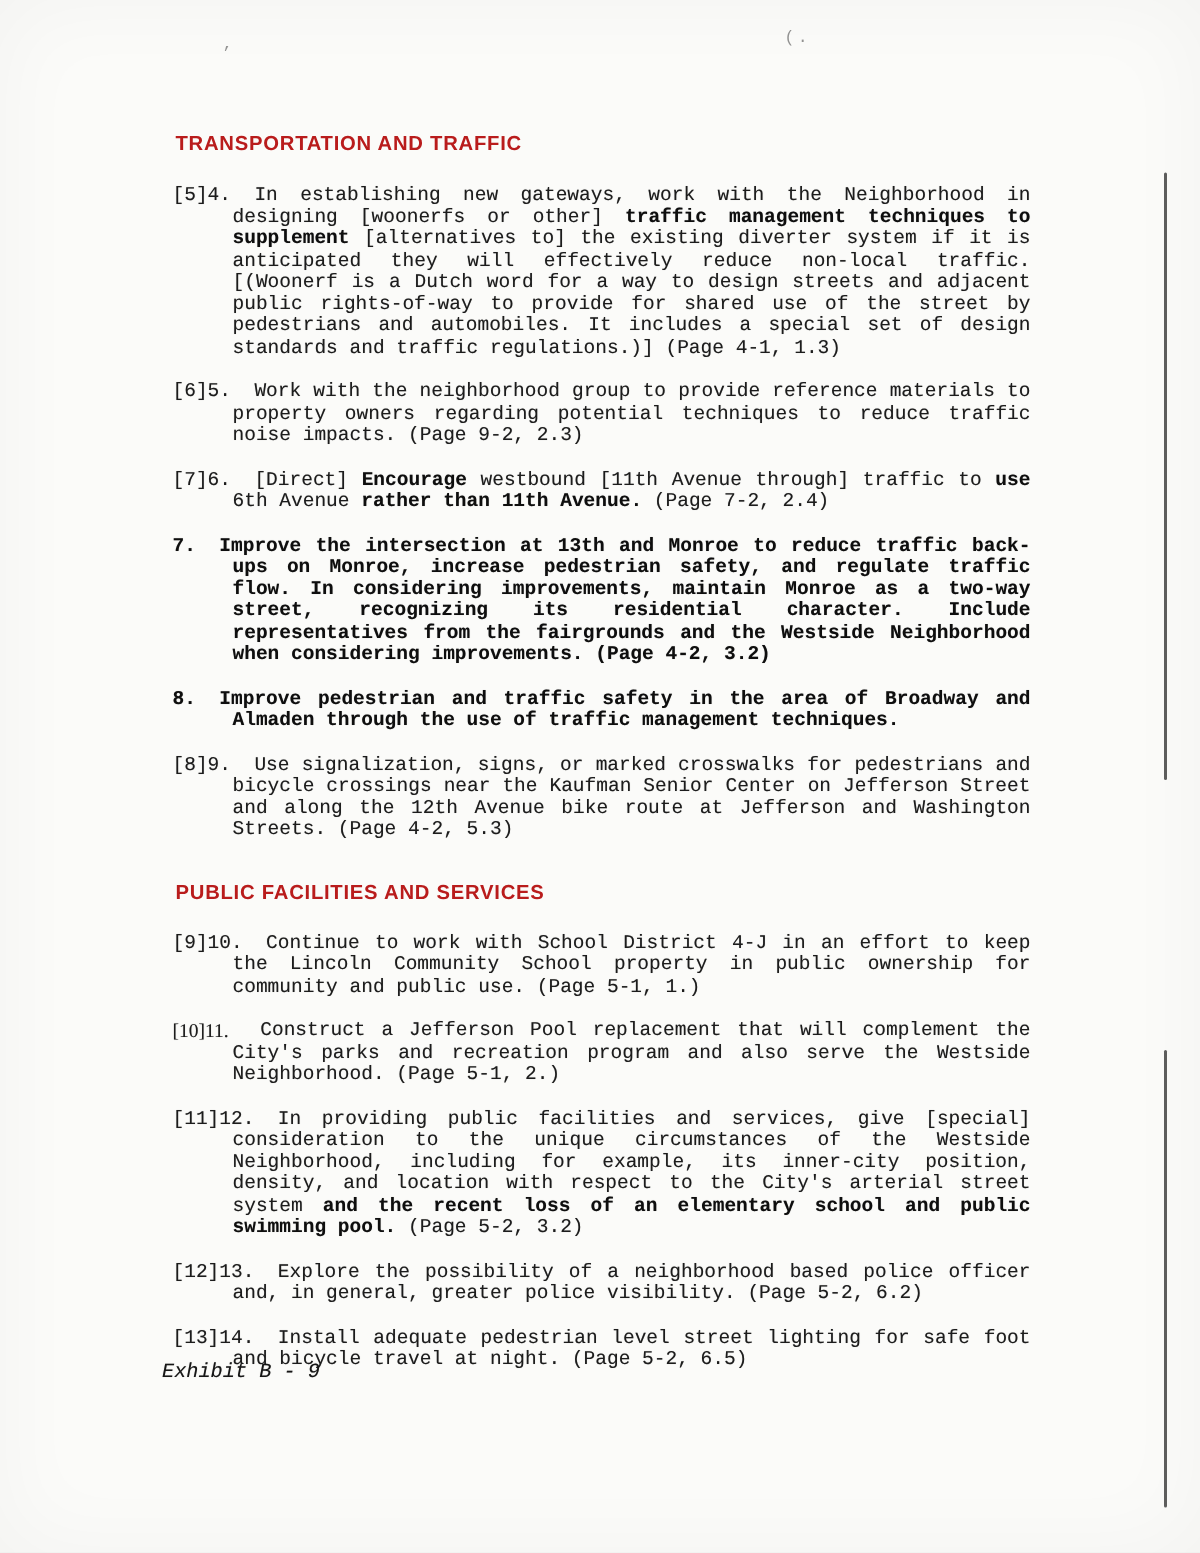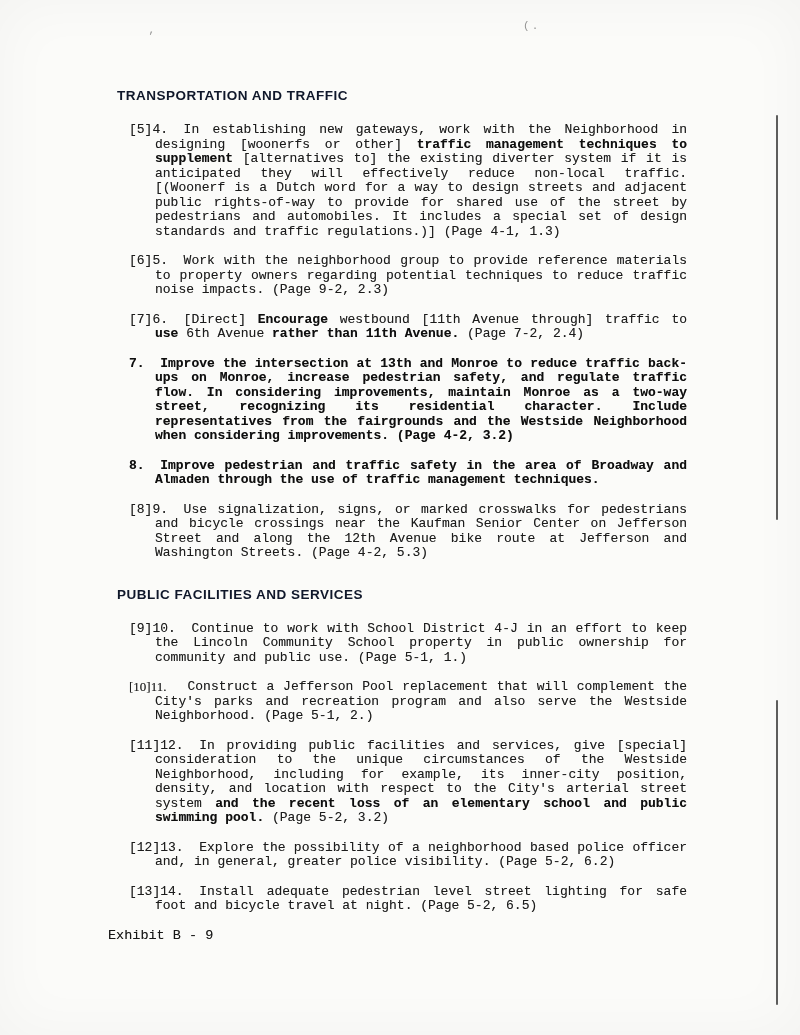--- a/index.html
+++ b/index.html
@@ -20,48 +20,48 @@
     position: absolute;
     left: 115px;
     top: 88px;
     width: 572px;
   }
   .section-heading {
     font-family: "Liberation Sans", "DejaVu Sans", sans-serif;
     font-weight: bold;
     font-size: 13.5px;
     letter-spacing: 0.5px;
-    color: #0f172a;
+    color: #b91c1c;
     margin: 26px 0 20px 2px;
   }
   .content .section-heading:first-child { margin-top: 0; }
   .item {
     font-size: 13px;
     line-height: 14.5px;
     text-align: justify;
     padding-left: 40px;
     text-indent: -40px;
     margin: 0 0 15px 0;
     text-shadow: 0 0 0.5px rgba(20,20,20,0.4);
   }
   .item-label {
     display: inline-block;
     text-indent: 0;
     vertical-align: top;
     white-space: pre;
-    margin-left: 14px;
   }
   .b { font-weight: bold; color: #0e0e0e; }
   .footer {
     position: absolute;
     left: 108px;
-    top: 928px;
+    top: 908px;
     font-size: 13.5px;
     color: #161616;
     text-shadow: 0 0 0.5px rgba(20,20,20,0.4);
+    font-style: italic;
   }
   .artifact-line {
     position: absolute;
     width: 2px;
     background: rgba(40,40,40,0.75);
     border-radius: 1px;
   }
   .artifact-line.seg1 { left: 776px; top: 115px; height: 405px; }
   .artifact-line.seg2 { left: 776px; top: 700px; height: 305px; }
   .artifact-mark {

